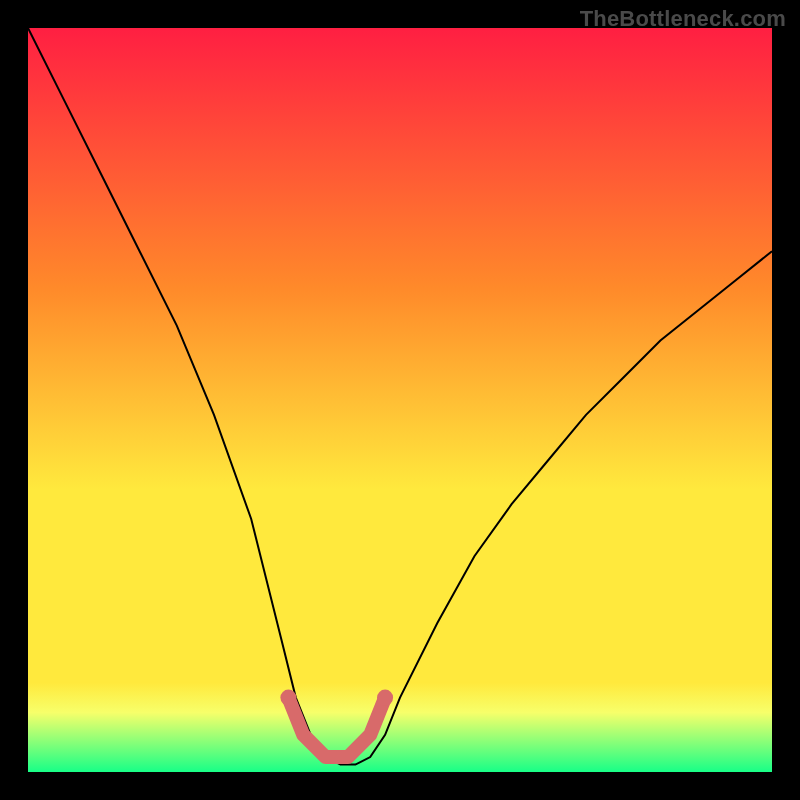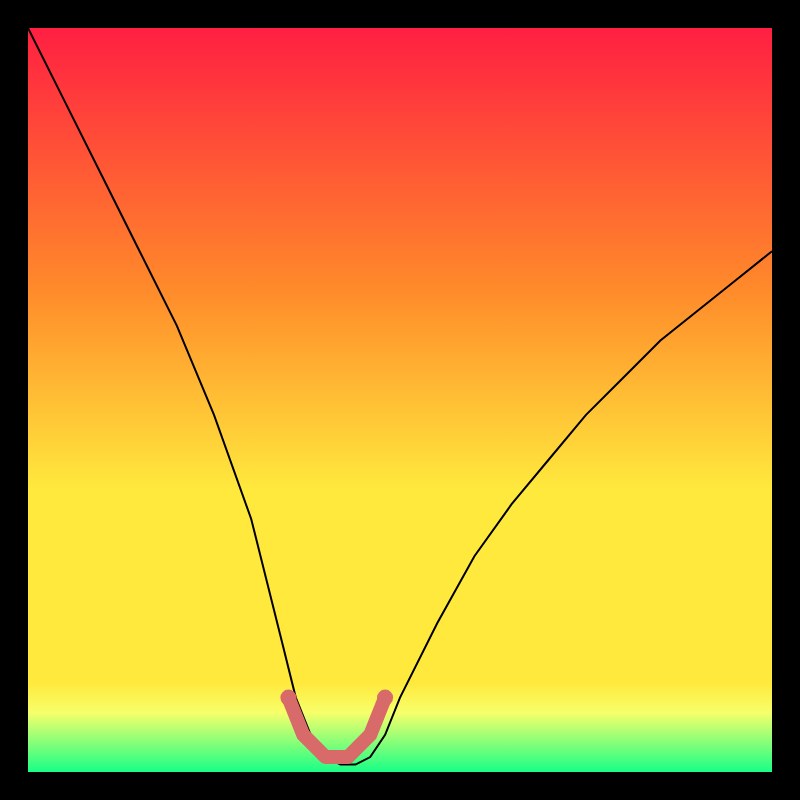--- a/index.html
+++ b/index.html
@@ -33,20 +33,21 @@
     top: 28px;
     width: 744px;
     height: 744px;
   }
   svg { display: block; }
 </style>
 </head>
 <body>
 
 <div class="frame">
+  <div class="watermark">TheBottleneck.com</div>
   <div class="plot">
     <svg id="svg-plot" width="744" height="744" viewBox="0 0 744 744">
         <defs>
           <linearGradient id="bgGrad" x1="0" y1="0" x2="0" y2="1">
             <stop offset="0%" stop-color="#ff1f42"></stop>
             <stop offset="35%" stop-color="#ff8a2a"></stop>
             <stop offset="62%" stop-color="#ffe93d"></stop>
             <stop offset="88%" stop-color="#ffe93d"></stop>
             <stop offset="92%" stop-color="#f7ff6a"></stop>
             <stop offset="100%" stop-color="#18ff87"></stop>

